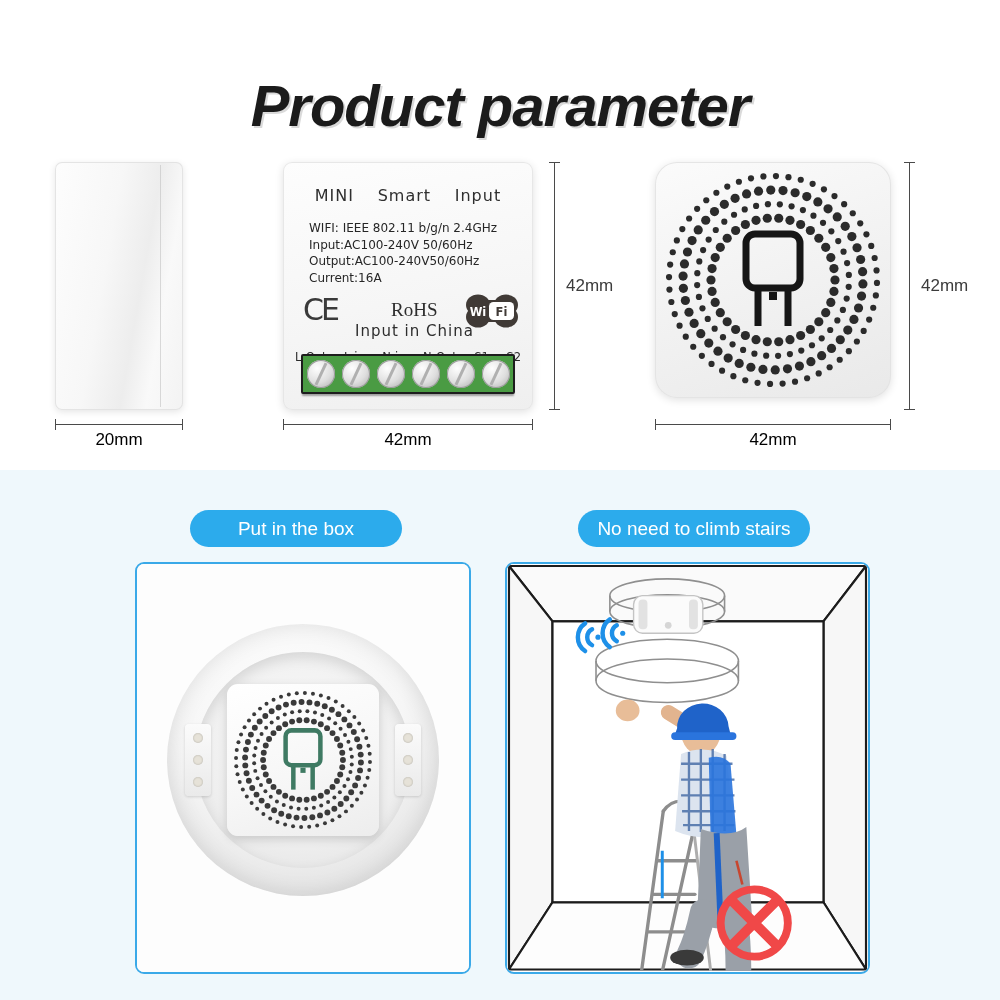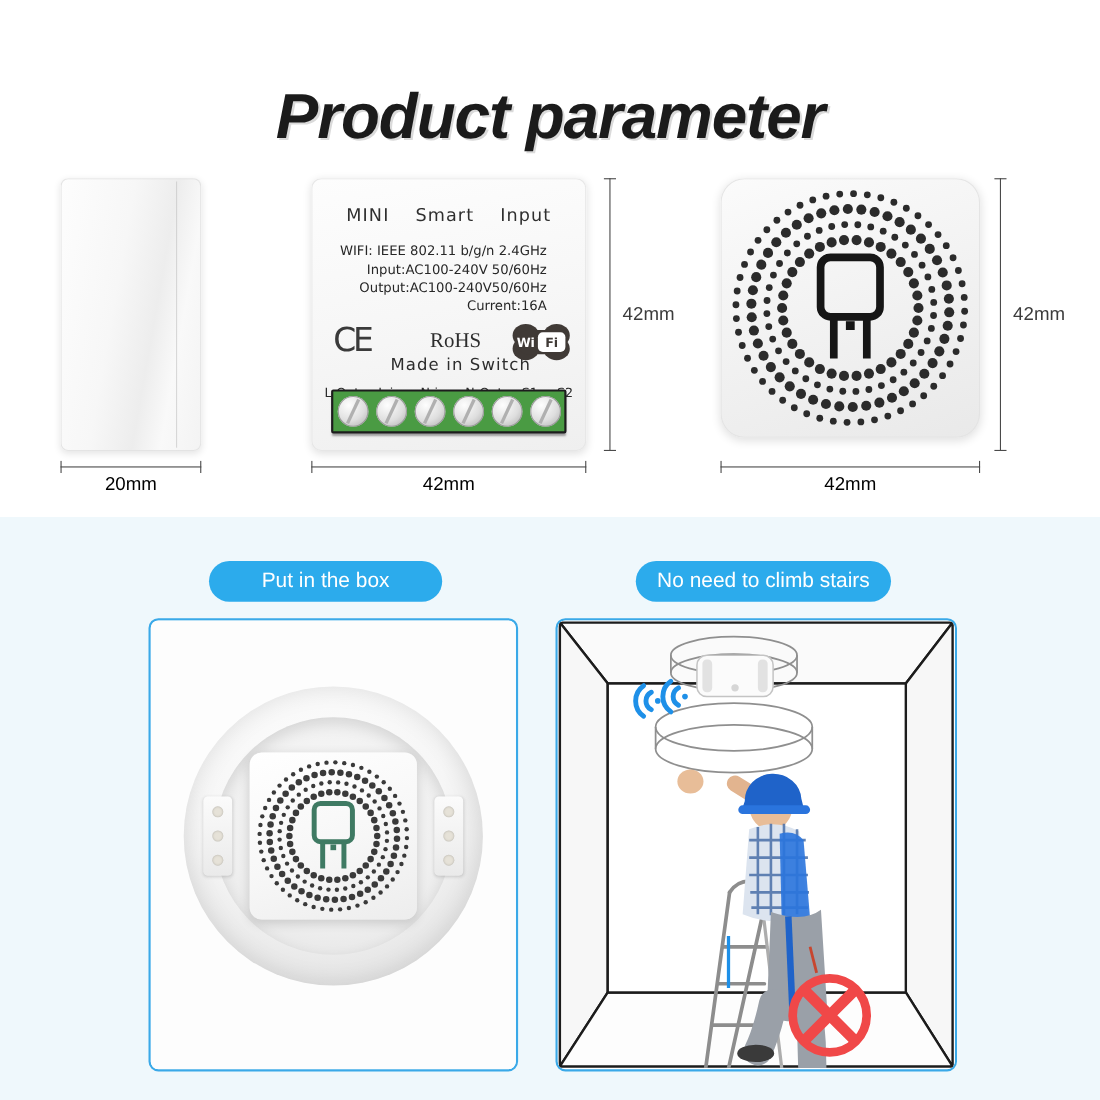--- a/index.html
+++ b/index.html
@@ -65,21 +65,20 @@
   
   .prod-label {
     position: absolute;
     left: 283px; top: 12px;
     width: 250px; height: 248px;
     background: linear-gradient(170deg,#fdfdfd 0%, #f6f6f6 55%, #efefef 100%);
     border-radius: 9px;
     box-shadow: 0 2px 8px rgba(0,0,0,0.12), inset 0 0 0 1px rgba(228,228,228,0.9);
     padding: 0;
     overflow: hidden;
-    text-align: right;
   }
   .lbl-head {
     position:absolute; left:0; top:24px; width:100%;
     display:flex; justify-content:space-around;
     padding: 0 20px;
     font-size: 16px; color:#2f2f2f; letter-spacing:1px;
     font-family: "DejaVu Sans", sans-serif;
   }
   .lbl-specs {
     position:absolute; left:26px; top:58px;
@@ -289,21 +288,21 @@
       <div class="lbl-specs">
         <div>WIFI: IEEE 802.11 b/g/n 2.4GHz</div>
         <div>Input:AC100-240V 50/60Hz</div>
         <div>Output:AC100-240V50/60Hz</div>
         <div>Current:16A</div>
       </div>
 
       <div class="lbl-marks">
         <div class="ce-mark">CE</div>
         <div class="rohs-mark">RoHS</div>
-        <div class="made-in">Made in Switch</div>
+        <div class="made-in">Input in China</div>
 
         <svg class="wifi-badge" viewBox="0 0 116 76">
           <g fill="#403a36">
             <ellipse cx="30" cy="26" rx="24" ry="21"></ellipse>
             <ellipse cx="30" cy="50" rx="24" ry="21"></ellipse>
             <ellipse cx="86" cy="26" rx="24" ry="21"></ellipse>
             <ellipse cx="86" cy="50" rx="24" ry="21"></ellipse>
             <rect x="18" y="16" width="80" height="44" rx="14"></rect>
           </g>
           <text x="30" y="47" font-family="DejaVu Sans, sans-serif" font-size="23" font-weight="700" fill="#ffffff" text-anchor="middle">Wi</text>

